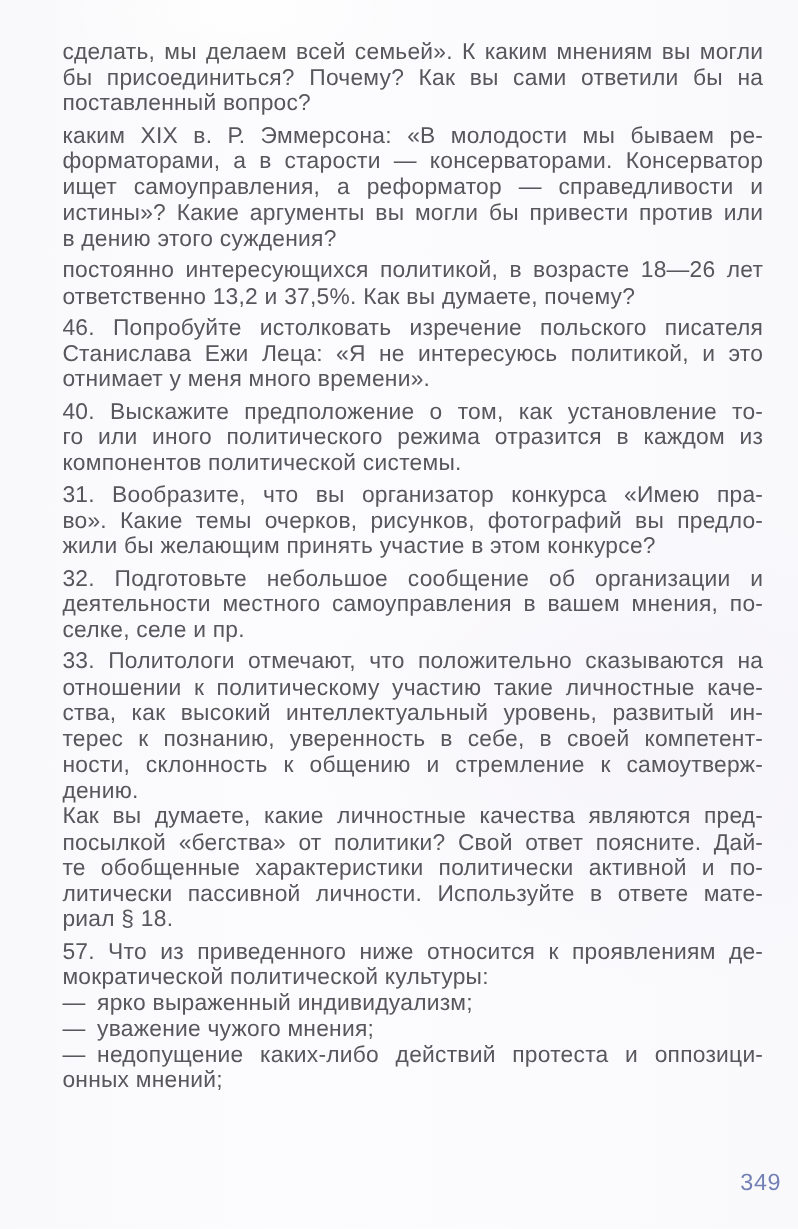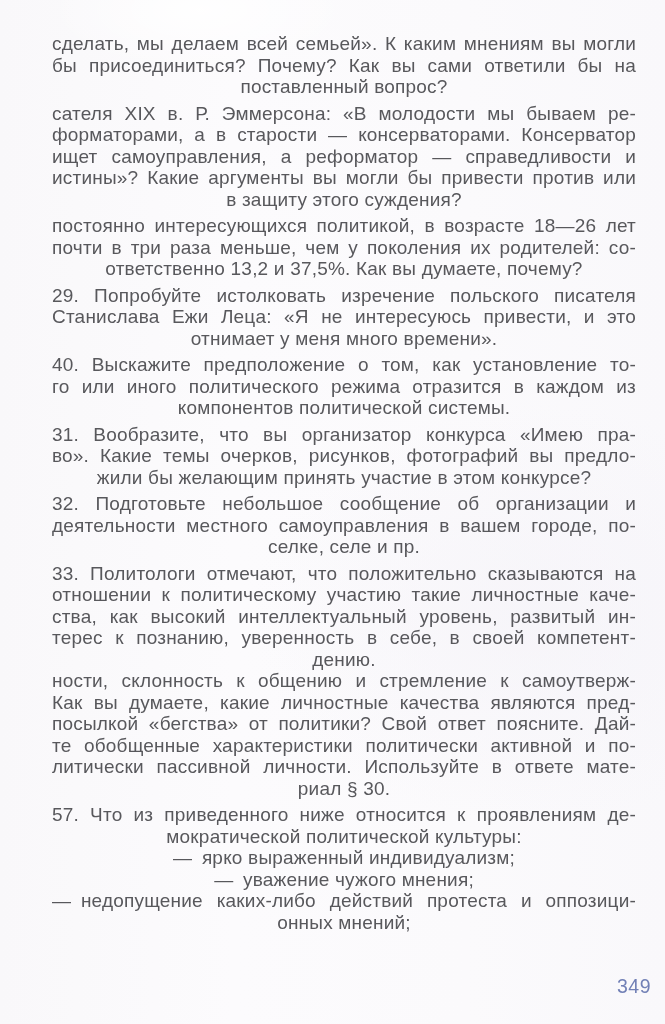--- a/index.html
+++ b/index.html
@@ -28,21 +28,21 @@
     width: 584px;
     font-size: 19px;
     line-height: 21.5px;
     color: #58585c;
     letter-spacing: 0.2px;
   }
   .para {
     margin: 0 0 5px 0;
   }
   .line {
-    text-align: center;
+    text-align: left;
     white-space: normal;
   }
   .line.justify {
     text-align: justify;
     text-align-last: justify;
   }
   .page-number {
     position: absolute;
     right: 14px;
     bottom: 26px;
@@ -55,63 +55,62 @@
 <body>
 
 <div class="page">
   <div class="text-block" style="color: rgb(88, 88, 92);">
       <div class="para">
         <div class="line justify">сделать, мы делаем всей семьей». К каким мнениям вы могли</div>
         <div class="line justify">бы присоединиться? Почему? Как вы сами ответили бы на</div>
         <div class="line">поставленный вопрос?</div>
       </div>
       <div class="para">
-        <div class="line justify">сателя XIX в. Р. Эммерсона: «В молодости мы бываем ре-</div>
+        <div class="line justify">каким XIX в. Р. Эммерсона: «В молодости мы бываем ре-</div>
         <div class="line justify">форматорами, а в старости — консерваторами. Консерватор</div>
         <div class="line justify">ищет самоуправления, а реформатор — справедливости и</div>
         <div class="line justify">истины»? Какие аргументы вы могли бы привести против или</div>
-        <div class="line">в защиту этого суждения?</div>
+        <div class="line">в дению этого суждения?</div>
       </div>
       <div class="para">
         <div class="line justify">постоянно интересующихся политикой, в возрасте 18—26 лет</div>
-        <div class="line justify">почти в три раза меньше, чем у поколения их родителей: со-</div>
         <div class="line">ответственно 13,2 и 37,5%. Как вы думаете, почему?</div>
       </div>
       <div class="para">
-        <div class="line justify">29. Попробуйте истолковать изречение польского писателя</div>
-        <div class="line justify">Станислава Ежи Леца: «Я не интересуюсь привести, и это</div>
+        <div class="line justify">46. Попробуйте истолковать изречение польского писателя</div>
+        <div class="line justify">Станислава Ежи Леца: «Я не интересуюсь политикой, и это</div>
         <div class="line">отнимает у меня много времени».</div>
       </div>
       <div class="para">
         <div class="line justify">40. Выскажите предположение о том, как установление то-</div>
         <div class="line justify">го или иного политического режима отразится в каждом из</div>
         <div class="line">компонентов политической системы.</div>
       </div>
       <div class="para">
         <div class="line justify">31. Вообразите, что вы организатор конкурса «Имею пра-</div>
         <div class="line justify">во». Какие темы очерков, рисунков, фотографий вы предло-</div>
         <div class="line">жили бы желающим принять участие в этом конкурсе?</div>
       </div>
       <div class="para">
         <div class="line justify">32. Подготовьте небольшое сообщение об организации и</div>
-        <div class="line justify">деятельности местного самоуправления в вашем городе, по-</div>
+        <div class="line justify">деятельности местного самоуправления в вашем мнения, по-</div>
         <div class="line">селке, селе и пр.</div>
       </div>
       <div class="para">
         <div class="line justify">33. Политологи отмечают, что положительно сказываются на</div>
         <div class="line justify">отношении к политическому участию такие личностные каче-</div>
         <div class="line justify">ства, как высокий интеллектуальный уровень, развитый ин-</div>
         <div class="line justify">терес к познанию, уверенность в себе, в своей компетент-</div>
+        <div class="line justify">ности, склонность к общению и стремление к самоутверж-</div>
         <div class="line">дению.</div>
-        <div class="line justify">ности, склонность к общению и стремление к самоутверж-</div>
         <div class="line justify">Как вы думаете, какие личностные качества являются пред-</div>
         <div class="line justify">посылкой «бегства» от политики? Свой ответ поясните. Дай-</div>
         <div class="line justify">те обобщенные характеристики политически активной и по-</div>
         <div class="line justify">литически пассивной личности. Используйте в ответе мате-</div>
-        <div class="line">риал § 30.</div>
+        <div class="line">риал § 18.</div>
       </div>
       <div class="para">
         <div class="line justify">57. Что из приведенного ниже относится к проявлениям де-</div>
         <div class="line">мократической политической культуры:</div>
         <div class="line">— ярко выраженный индивидуализм;</div>
         <div class="line">— уважение чужого мнения;</div>
         <div class="line justify">— недопущение каких-либо действий протеста и оппозици-</div>
         <div class="line">онных мнений;</div>
       </div>
     </div>

